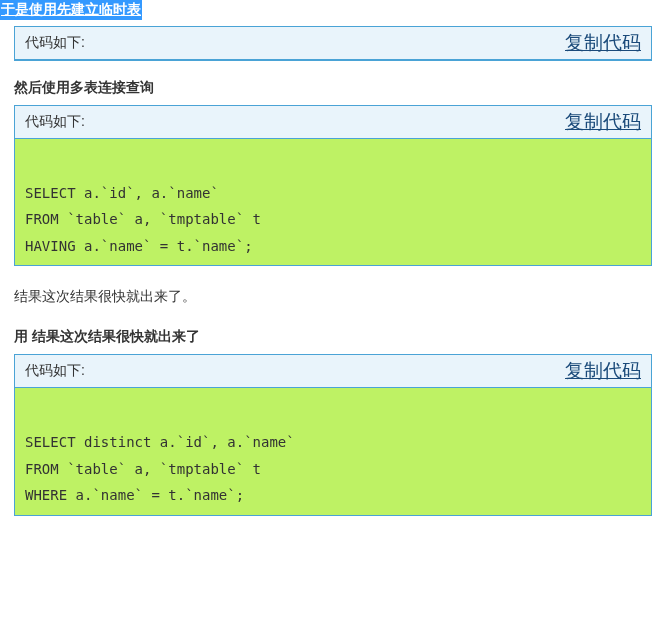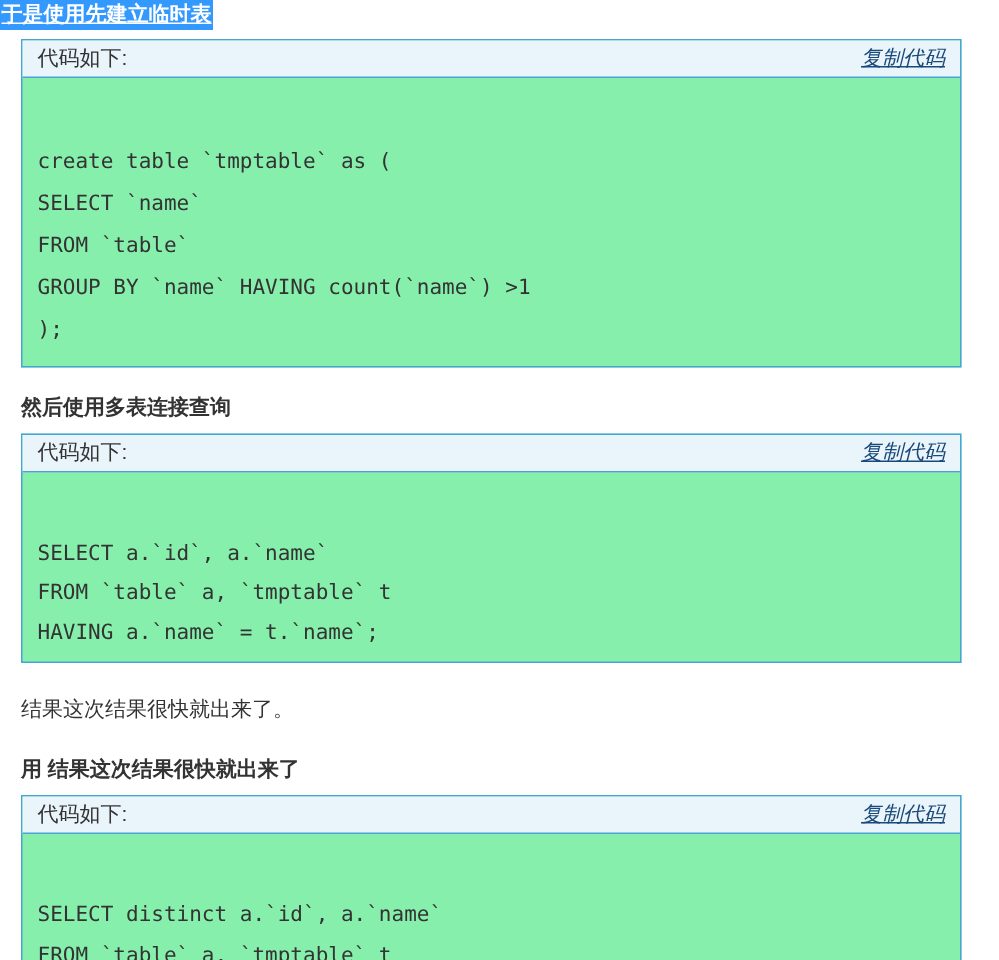--- a/index.html
+++ b/index.html
@@ -26,41 +26,40 @@
     font-weight: bold;
     margin: 18px 0 8px 14px;
     font-size: 14px;
   }
   .result-text {
     margin: 22px 0 22px 14px;
     font-size: 14px;
   }
   .code-block {
     border: 1px solid #4aa3d6;
-    margin: 0 25px 0 14px;
-    background: #86efac;
+    margin: 0 14px 0 14px;
+    background: #bef264;
   }
   .code-header {
     display: flex;
     justify-content: space-between;
     align-items: center;
     background: #e9f4fb;
     border-bottom: 1px solid #4aa3d6;
     padding: 3px 10px;
     font-size: 14px;
   }
   .code-label {
     color: #333;
   }
   .copy-link {
     color: #1a4a7a;
     text-decoration: underline;
     cursor: pointer;
-    font-size: 14px;
-    font-style: italic;
+    font-size: 19px;
   }
   .code-body {
     padding: 14px 10px 10px 10px;
     font-family: "Microsoft YaHei", Consolas, monospace;
     font-size: 14px;
     white-space: pre-wrap;
     line-height: 2.0;
     color: #333;
   }
   .code-body-compact {
@@ -79,26 +78,20 @@
 
 
 <div class="highlight-heading">于是使用先建立临时表</div>
 
 
 <div class="code-block">
   <div class="code-header">
     <span class="code-label">代码如下:</span>
     <span class="copy-link">复制代码</span>
   </div>
-  <div class="code-body">
-create table `tmptable` as (
-SELECT `name`
-FROM `table`
-GROUP BY `name` HAVING count(`name`) &gt;1
-);</div>
 </div>
 
 
 <div class="section-heading">然后使用多表连接查询</div>
 
 
 <div class="code-block">
   <div class="code-header">
     <span class="code-label">代码如下:</span>
     <span class="copy-link">复制代码</span>

